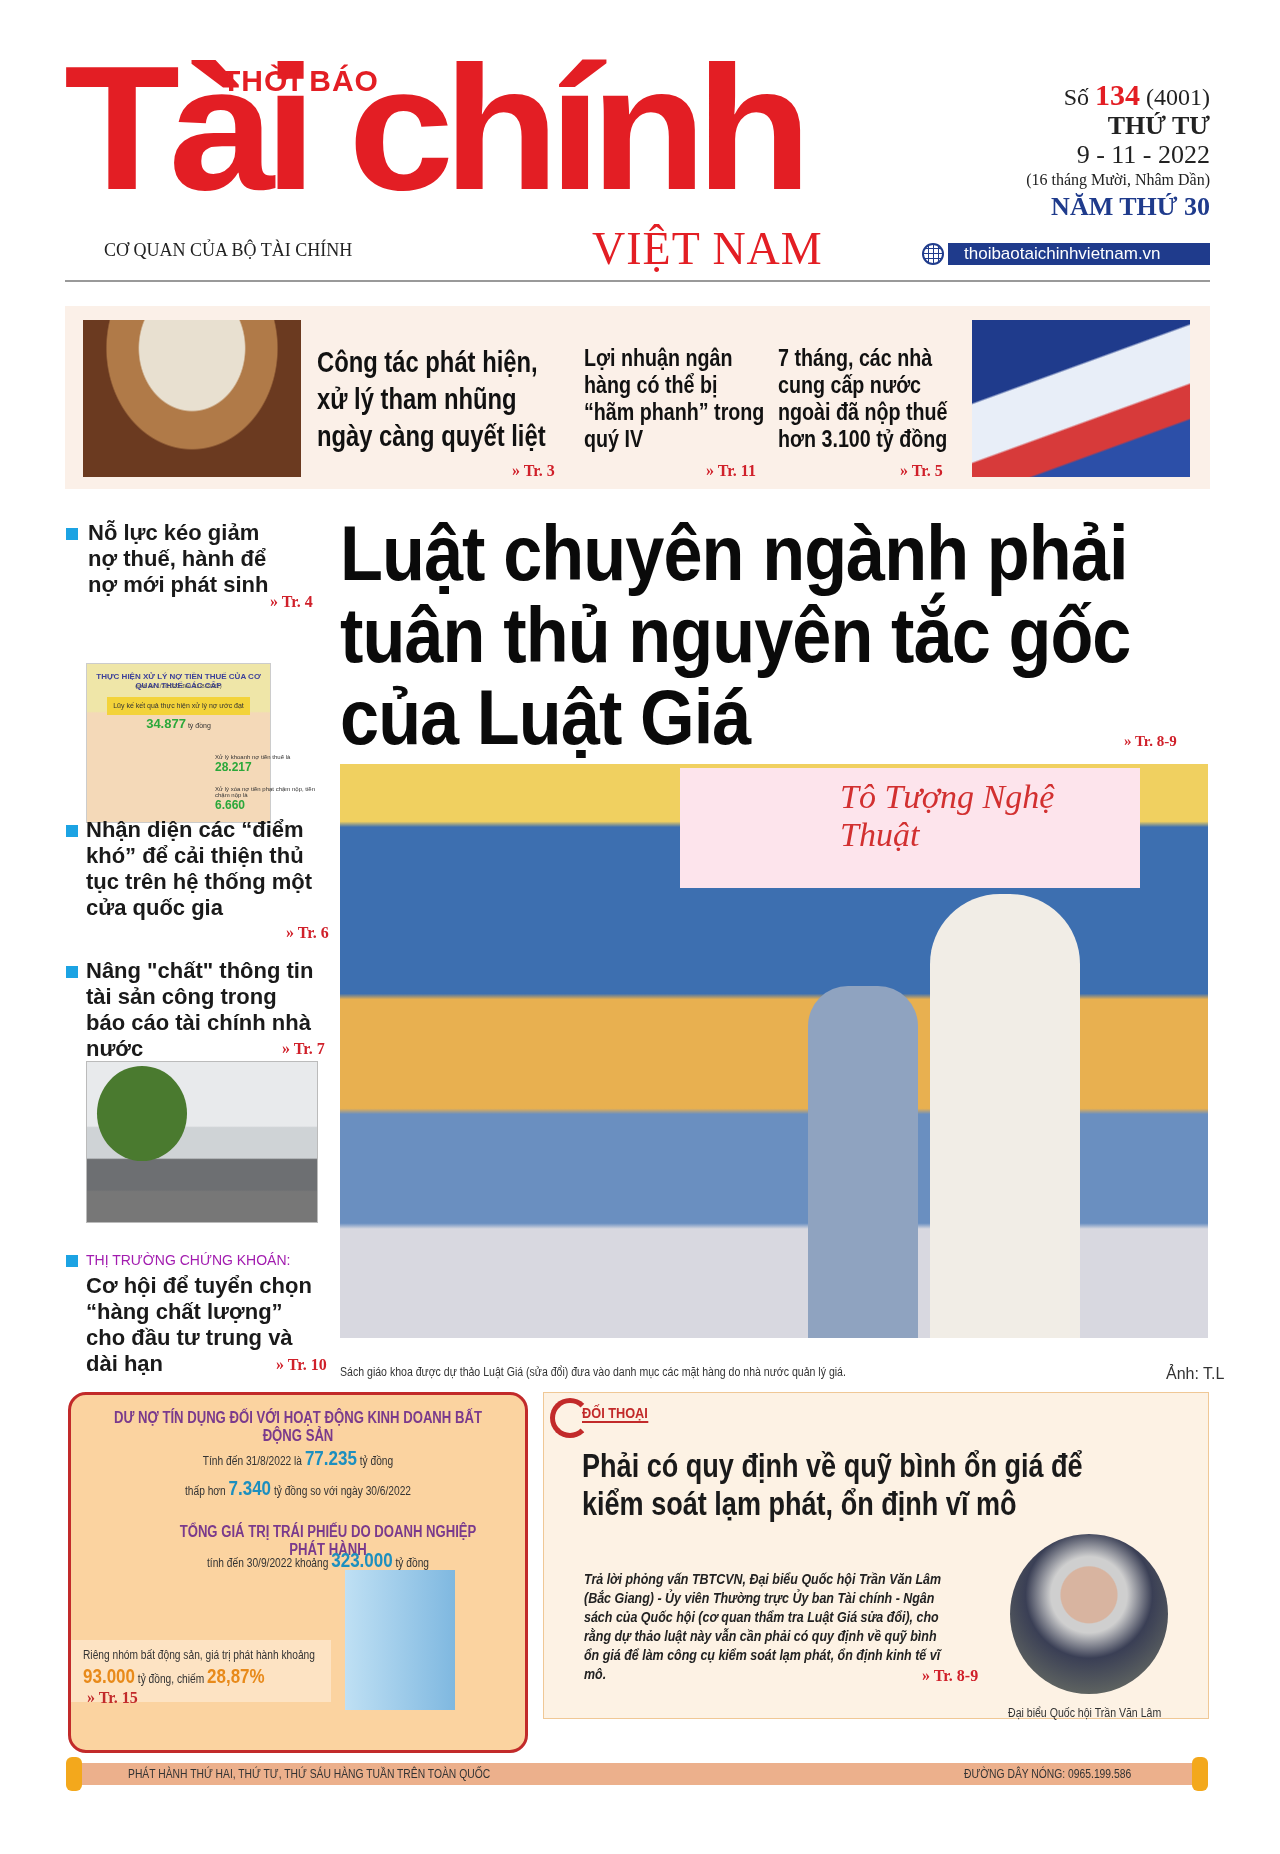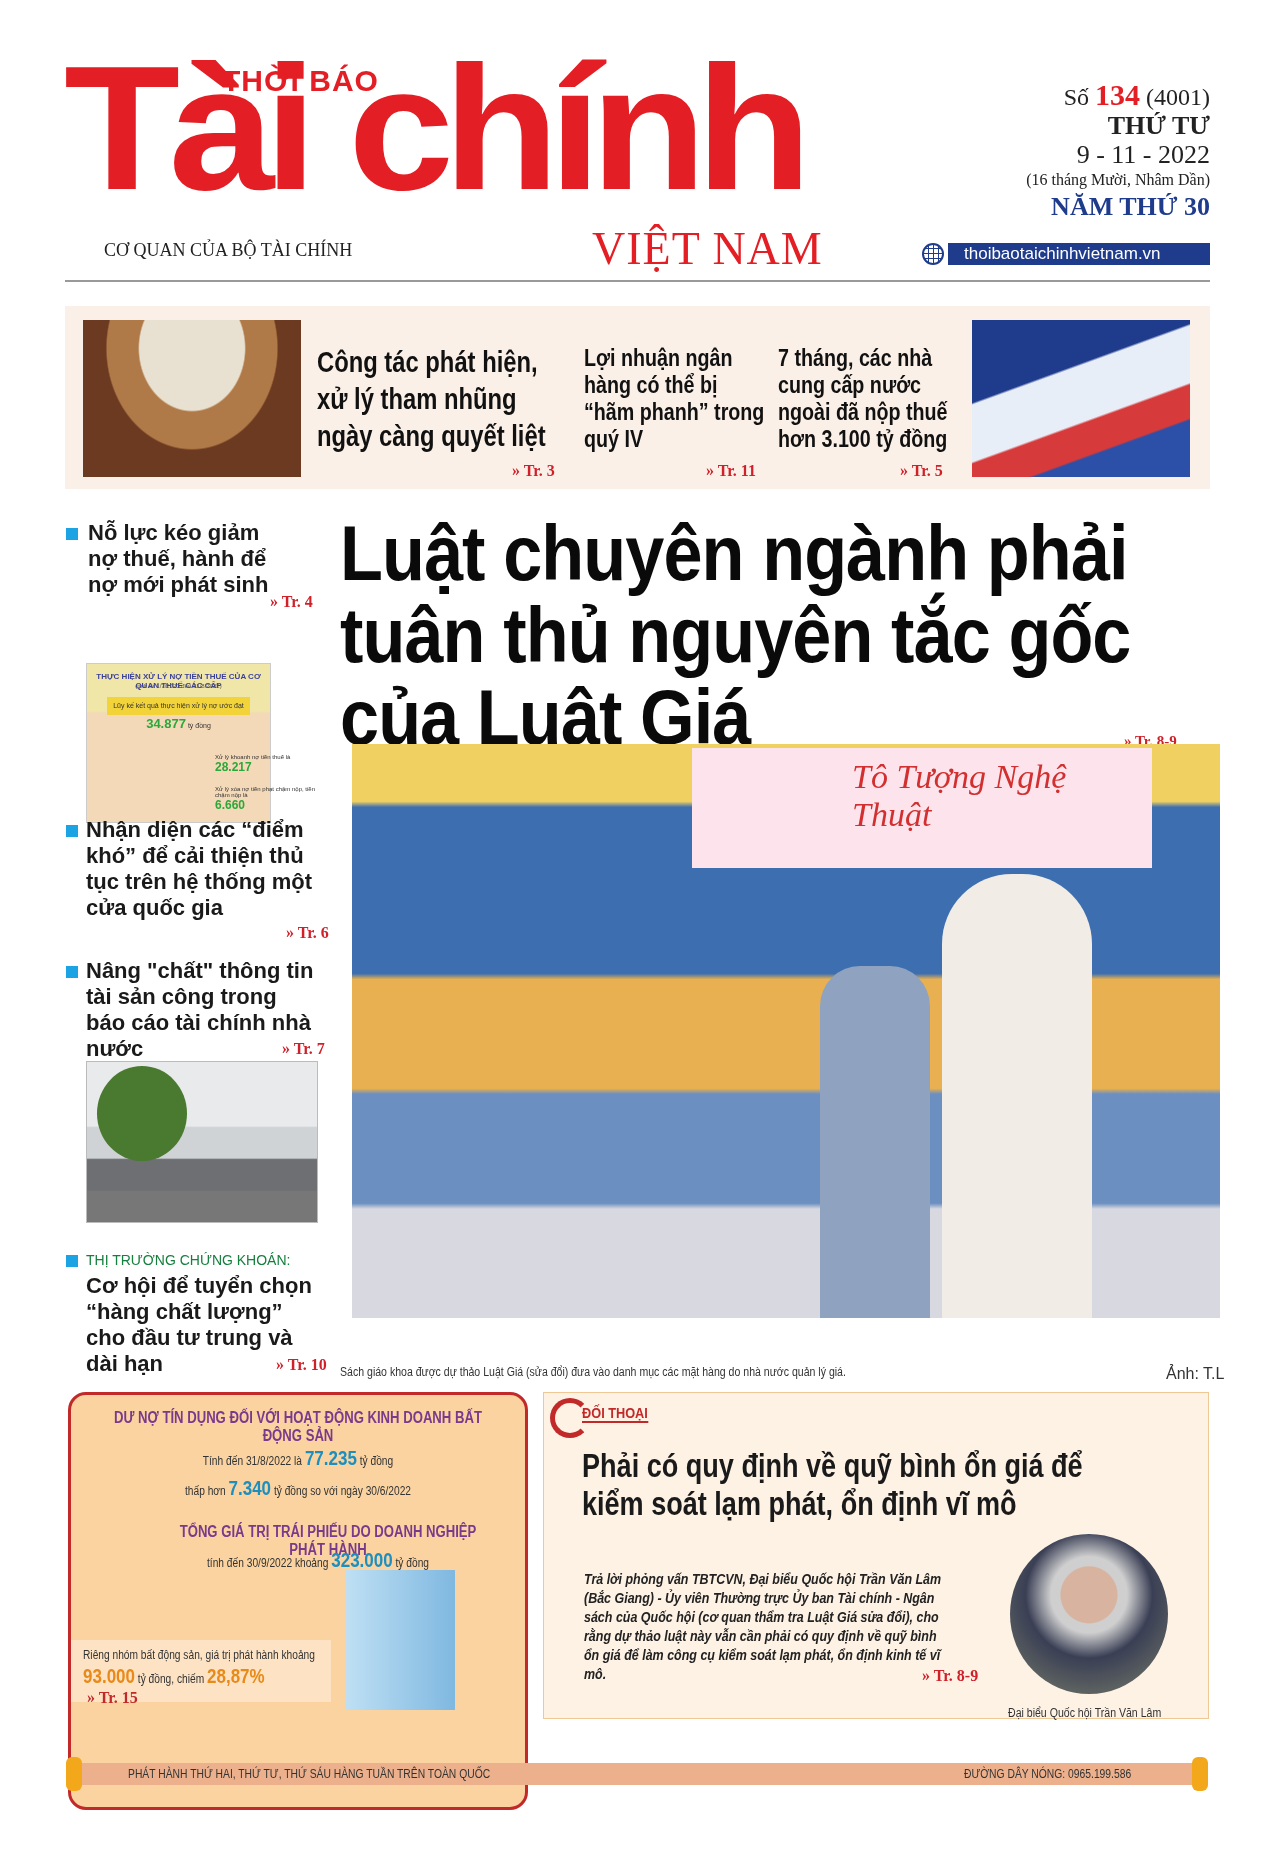--- a/index.html
+++ b/index.html
@@ -45,30 +45,30 @@
   .info1-banner { position:absolute; left: 20px; right: 20px; top: 33px; height: 18px; background: #f3d33a; font-size: 7px; text-align: center; line-height: 18px; color: #333; }
   .info1-banner b { color: #2ba83a; font-size: 13px; }
   .info1-item { position:absolute; left: 128px; font-size: 6px; color: #333; width: 100px; }
   .info1-item b { display: block; color: #2ba83a; font-size: 12px; }
   .img-cars { left: 86px; top: 1061px; width: 232px; height: 162px; background: linear-gradient(180deg, #e8eaec 0 40%, #cfd3d6 41% 60%, #6d6f72 61% 80%, #777 81%); border: 1px solid #bbb; }
   .img-cars .tree { position: absolute; left: 10px; top: 4px; width: 90px; height: 95px; border-radius: 50%; background: #4a7a2f; }
 
   
   .headline { left: 340px; top: 512px; width: 880px; font-family: "Liberation Sans", sans-serif; font-weight: 900; font-size: 78px; line-height: 82px; color: #0a0a0a; letter-spacing: -1px; transform: scaleX(0.9); transform-origin: left; }
   .r-main { left: 1124px; top: 733px; font-size: 15px; }
-  .img-main { left: 340px; top: 744px; width: 868px; height: 574px; background: linear-gradient(180deg, #f0d060 0 10%, #3d6fb0 11% 40%, #e8b050 41% 60%, #6a8fc0 61% 80%, #d8d8e0 81%); margin-left: 12px; }
+  .img-main { left: 340px; top: 764px; width: 868px; height: 574px; background: linear-gradient(180deg, #f0d060 0 10%, #3d6fb0 11% 40%, #e8b050 41% 60%, #6a8fc0 61% 80%, #d8d8e0 81%); }
   .img-main .poster { position: absolute; left: 340px; top: 4px; width: 460px; height: 120px; background: #fde4ec; }
   .img-main .poster span { position: absolute; left: 160px; top: 10px; font-family: "Liberation Serif", serif; font-style: italic; font-size: 34px; color: #d23030; }
   .img-main .person1 { position: absolute; left: 468px; top: 222px; width: 110px; height: 352px; background: #8fa3c0; border-radius: 40px 40px 0 0; }
   .img-main .person2 { position: absolute; left: 590px; top: 130px; width: 150px; height: 444px; background: #f1ede6; border-radius: 70px 70px 0 0; }
   .caption { left: 340px; top: 1365px; font-size: 12px; color: #333; transform: scaleX(0.88); transform-origin: left; }
   .credit { left: 1166px; top: 1365px; font-size: 16px; color: #333; }
 
   
-  .info2 { left: 68px; top: 1392px; width: 460px; height: 418px; background: #fbd3a0; border: 3px solid #c22a2a; border-radius: 18px; }
+  .info2 { left: 68px; top: 1392px; width: 460px; height: 361px; background: #fbd3a0; border: 3px solid #c22a2a; border-radius: 18px; }
   .info2 .h { position: absolute; left: 0; right: 0; text-align: center; font-weight: bold; color: #7a3a8c; font-size: 16px; transform: scaleX(0.82); }
   .info2 .l { position: absolute; left: 0; right: 0; text-align: center; font-size: 12px; color: #333; transform: scaleX(0.85); }
   .info2 .l b { color: #1c8fbf; font-size: 20px; }
   .info2 .band { position: absolute; left: 0; width: 260px; top: 245px; height: 62px; background: #fde3c3; }
   .info2 .o { position: absolute; left: 12px; font-size: 12px; color: #333; transform: scaleX(0.85); transform-origin: left; }
   .info2 .o b { color: #e88a1a; font-size: 20px; }
   .info2 .city { position: absolute; right: 70px; top: 175px; width: 110px; height: 140px; background: linear-gradient(90deg, #bfe0f4, #7fb8e0); }
   .info2 .tr { position: absolute; left: 16px; top: 294px; font-family: "Liberation Serif", serif; font-weight: bold; color: #c22a2a; font-size: 16px; }
 
   
@@ -152,21 +152,21 @@
 
 <div class="abs bullet" style="left:66px; top:966px;"></div>
 <div class="abs side-title" style="left:86px; top:958px; width:230px;">Nâng "chất" thông tin tài sản công trong báo cáo tài chính nhà nước</div>
 <div class="abs tr-ref" style="left:282px; top:1040px;">» Tr. 7</div>
 
 <div class="abs img-cars">
     <div class="tree"></div>
   </div>
 
 <div class="abs bullet" style="left:66px; top:1255px;"></div>
-<div class="abs" style="left:86px; top:1252px; font-size:14px; color:#15803d;">THỊ TRƯỜNG CHỨNG KHOÁN:</div>
+<div class="abs" style="left:86px; top:1252px; font-size:14px; color:#a21caf;">THỊ TRƯỜNG CHỨNG KHOÁN:</div>
 <div class="abs side-title" style="left:86px; top:1273px; width:240px;">Cơ hội để tuyển chọn “hàng chất lượng” cho đầu tư trung và dài hạn</div>
 <div class="abs tr-ref" style="left:276px; top:1356px;">» Tr. 10</div>
 
 <div class="abs headline">Luật chuyên ngành phải tuân thủ nguyên tắc gốc của Luật Giá</div>
 <div class="abs tr-ref r-main">» Tr. 8-9</div>
 <div class="abs img-main">
   <div class="poster">
       <span>Tô Tượng Nghệ Thuật</span>
     </div>
   <div class="person1"></div>

